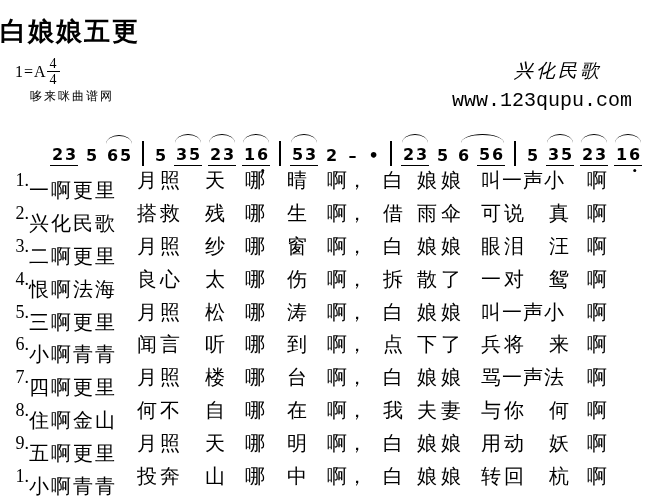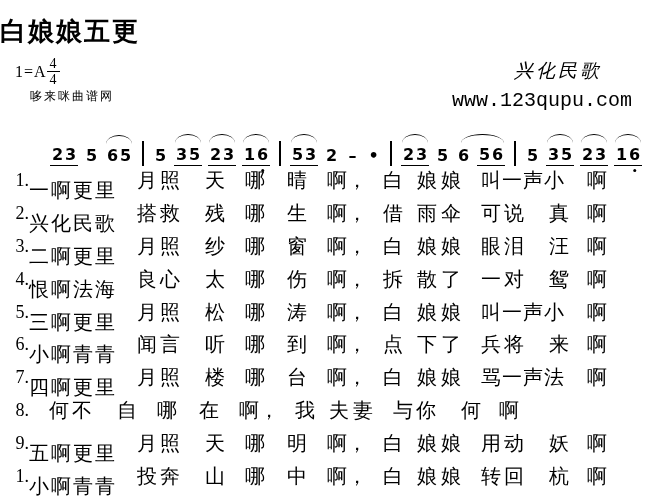--- a/index.html
+++ b/index.html
@@ -271,20 +271,21 @@
         <span class="c-f">啊，</span>
         <span class="c-g">白</span>
         <span class="c-h">娘娘</span>
         <span class="c-i">
           <span class="i4">骂一声法</span>
         </span>
         <span class="c-k">啊</span>
       </div>
       <div class="lrow">
         <span class="c-num">8.</span>
+        <span class="c-a">住啊金山</span>
         <span class="c-b">何不</span>
         <span class="c-c">自</span>
         <span class="c-d">哪</span>
         <span class="c-e">在</span>
         <span class="c-f">啊，</span>
         <span class="c-g">我</span>
         <span class="c-h">夫妻</span>
         <span class="c-i">
           <span class="i2">与你</span>
           <span class="ij">何</span>

